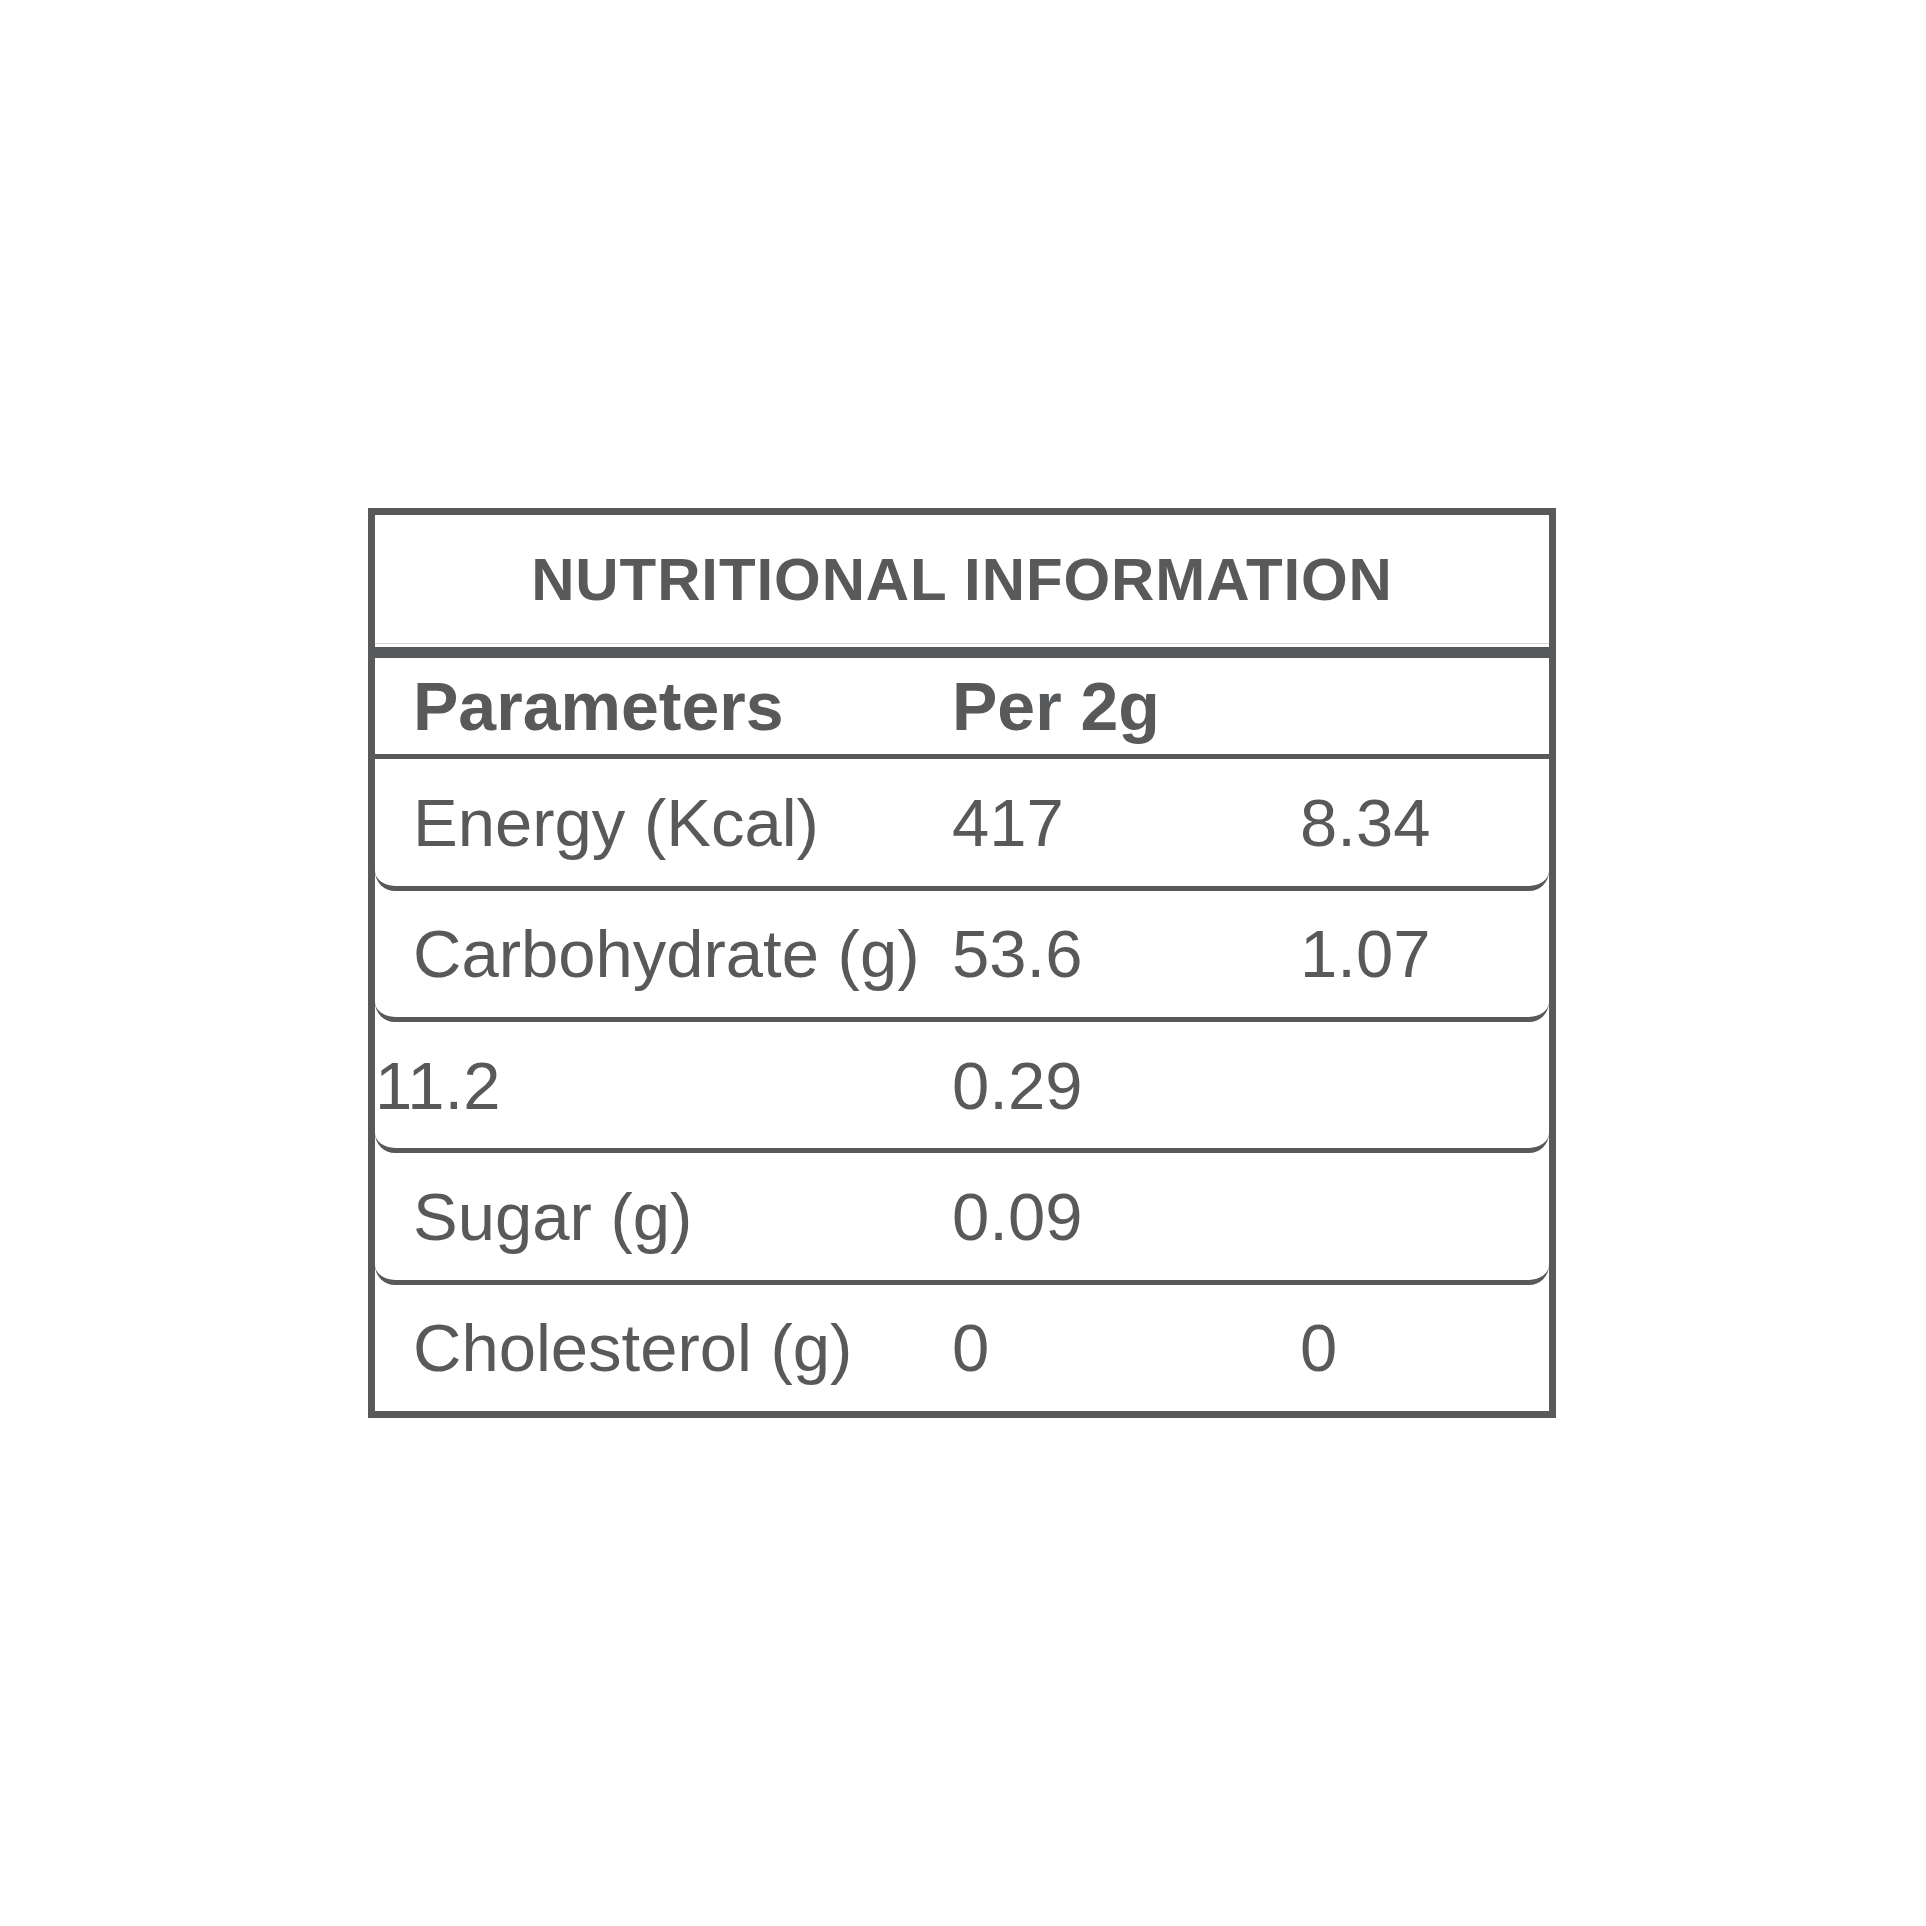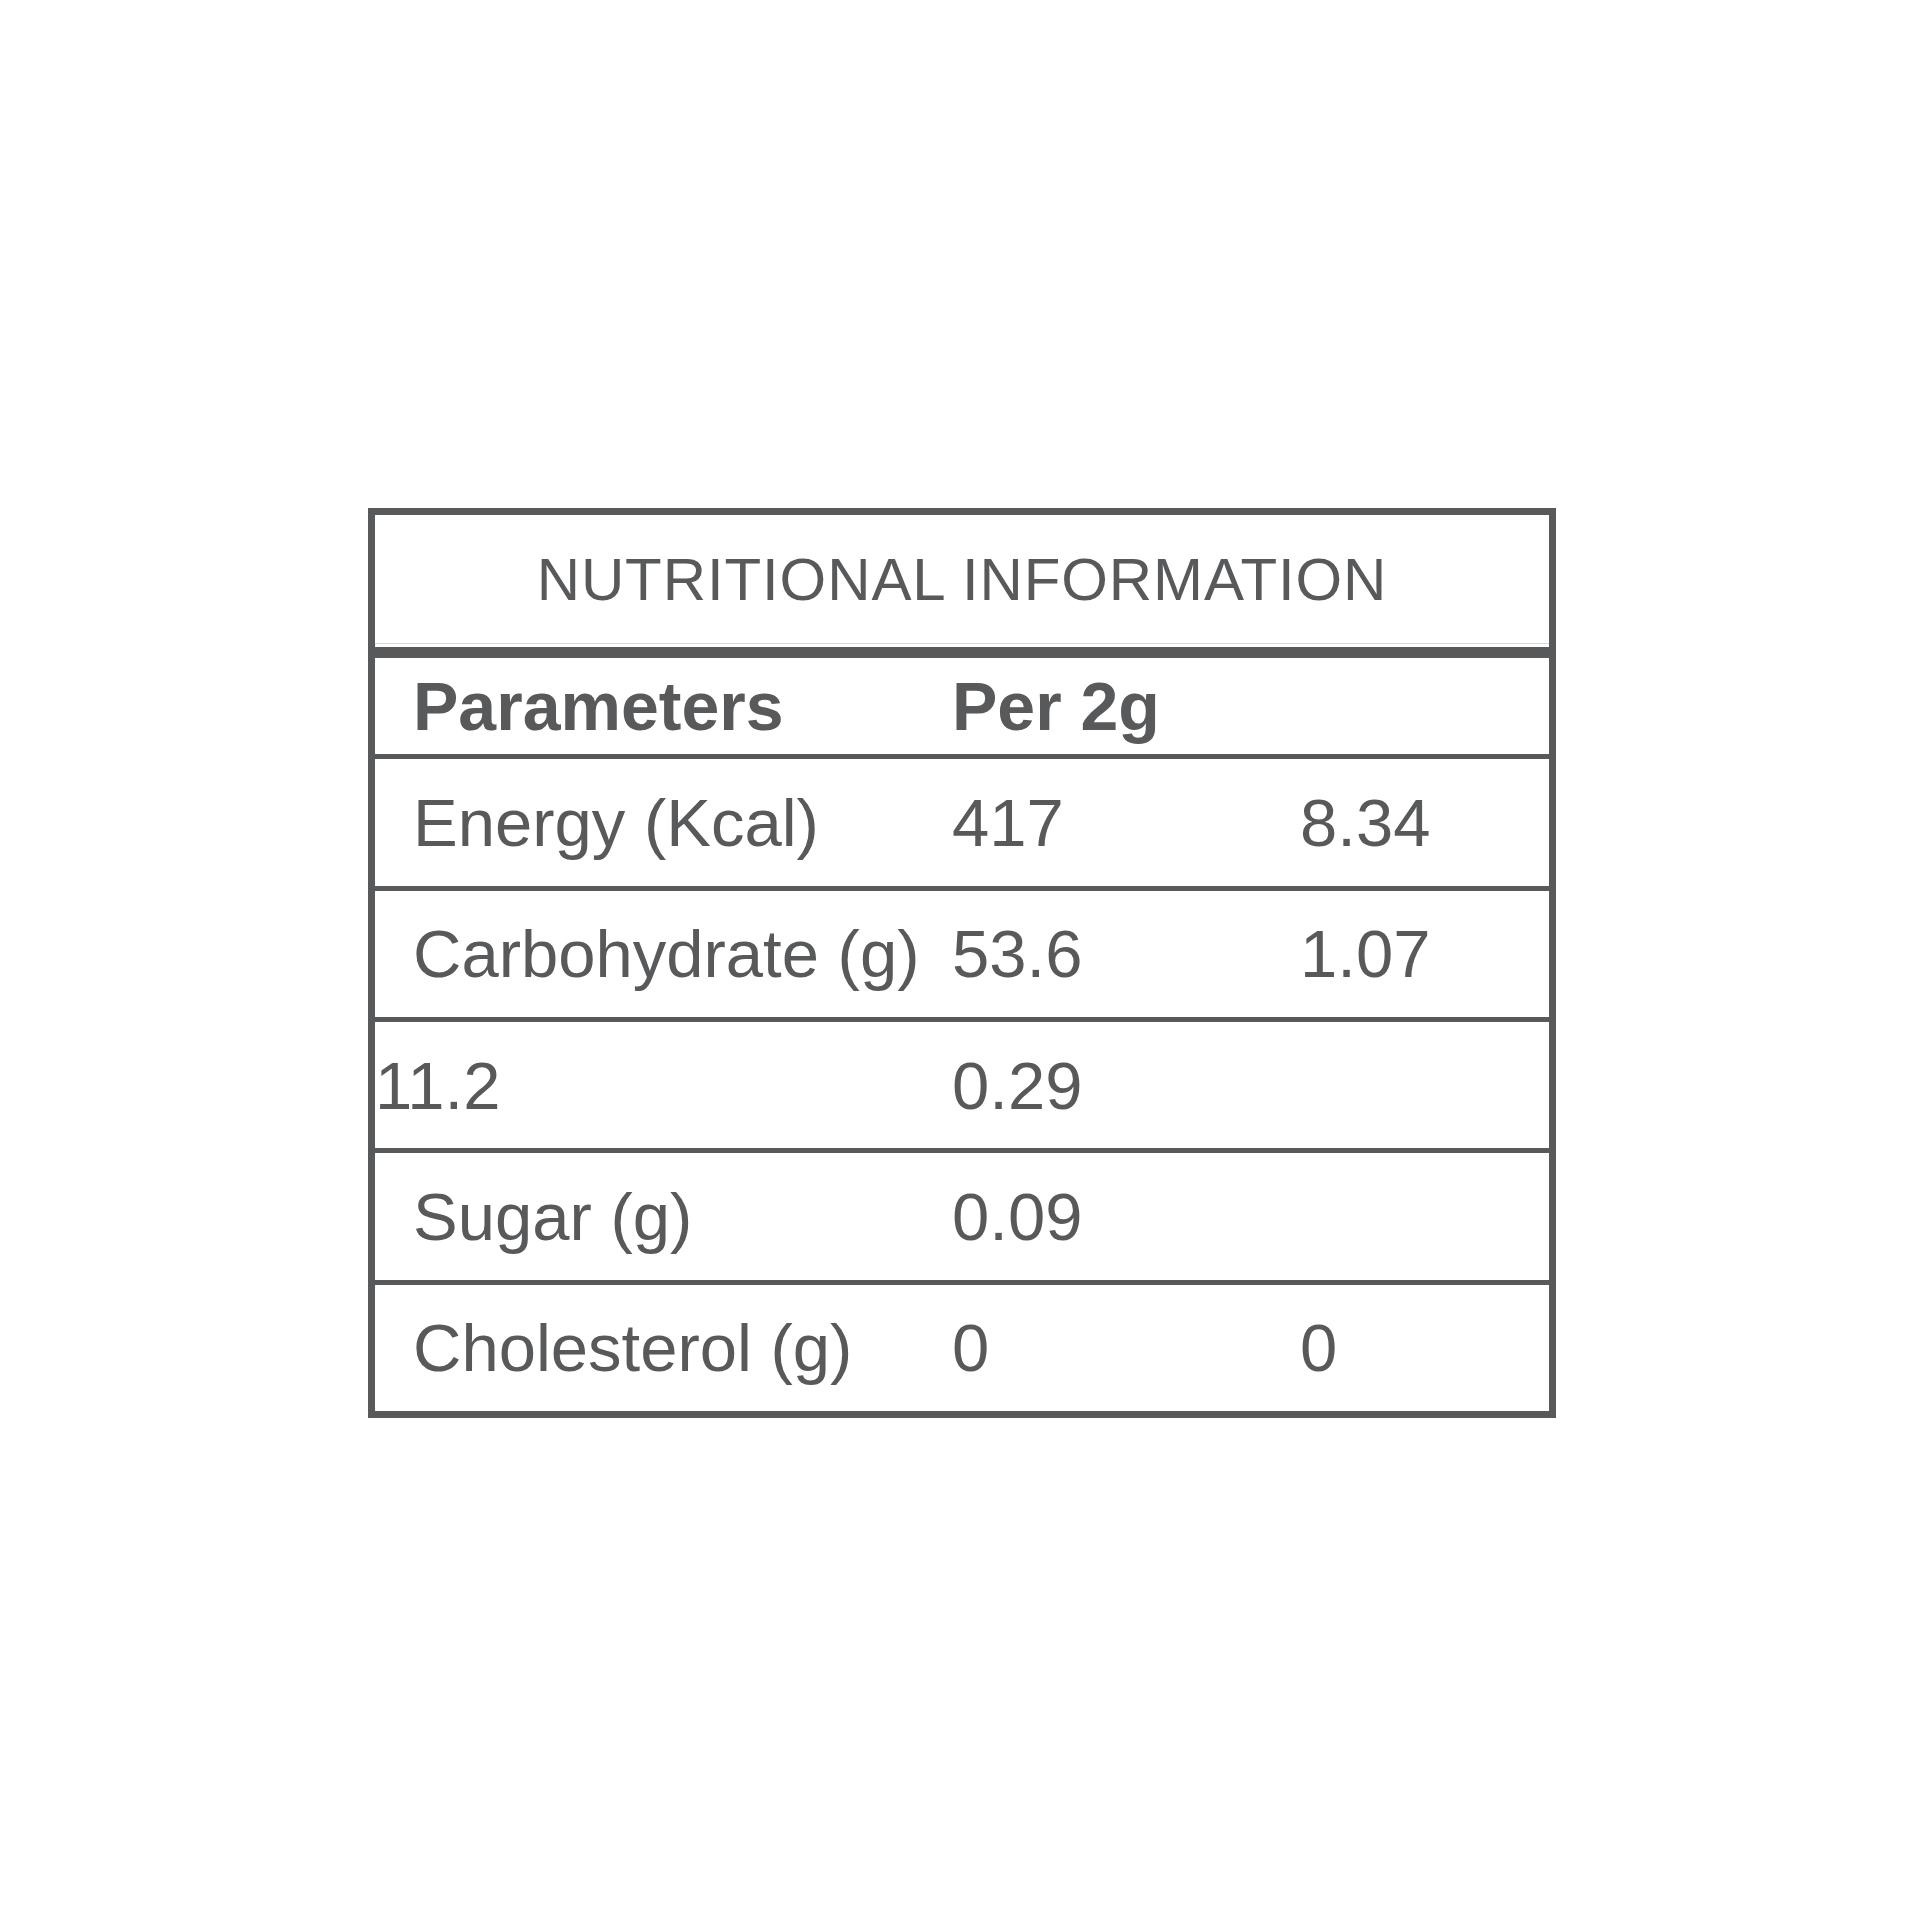--- a/index.html
+++ b/index.html
@@ -29,21 +29,21 @@
   .title-row {
     height: 128px;
     flex: none;
     display: flex;
     align-items: center;
     justify-content: center;
     border-bottom: 1.7px solid #d9d9d9;
   }
   .title-text {
     font-size: 60px;
-    font-weight: normal;
+    font-weight: bold;
     letter-spacing: 0.9px;
     color: #58595b;
     white-space: nowrap;
   }
   .band-gap {
     height: 3.4px;
     flex: none;
     background: #ffffff;
   }
   .thick-band {
@@ -68,20 +68,21 @@
     border-bottom: 5.1px solid #58595b;
     font-weight: bold;
     font-size: 68px;
   }
   .data-row {
     flex: 1;
     font-size: 67px;
   }
   .data-row:not(:last-child) {
     border-bottom: 5.1px solid #58595b;
+    border-radius: 20px;
   }
   .cell {
     white-space: nowrap;
     overflow: visible;
     line-height: 1;
   }
   .cell.param {
     padding-left: 38px;
   }
   .cell.val {

